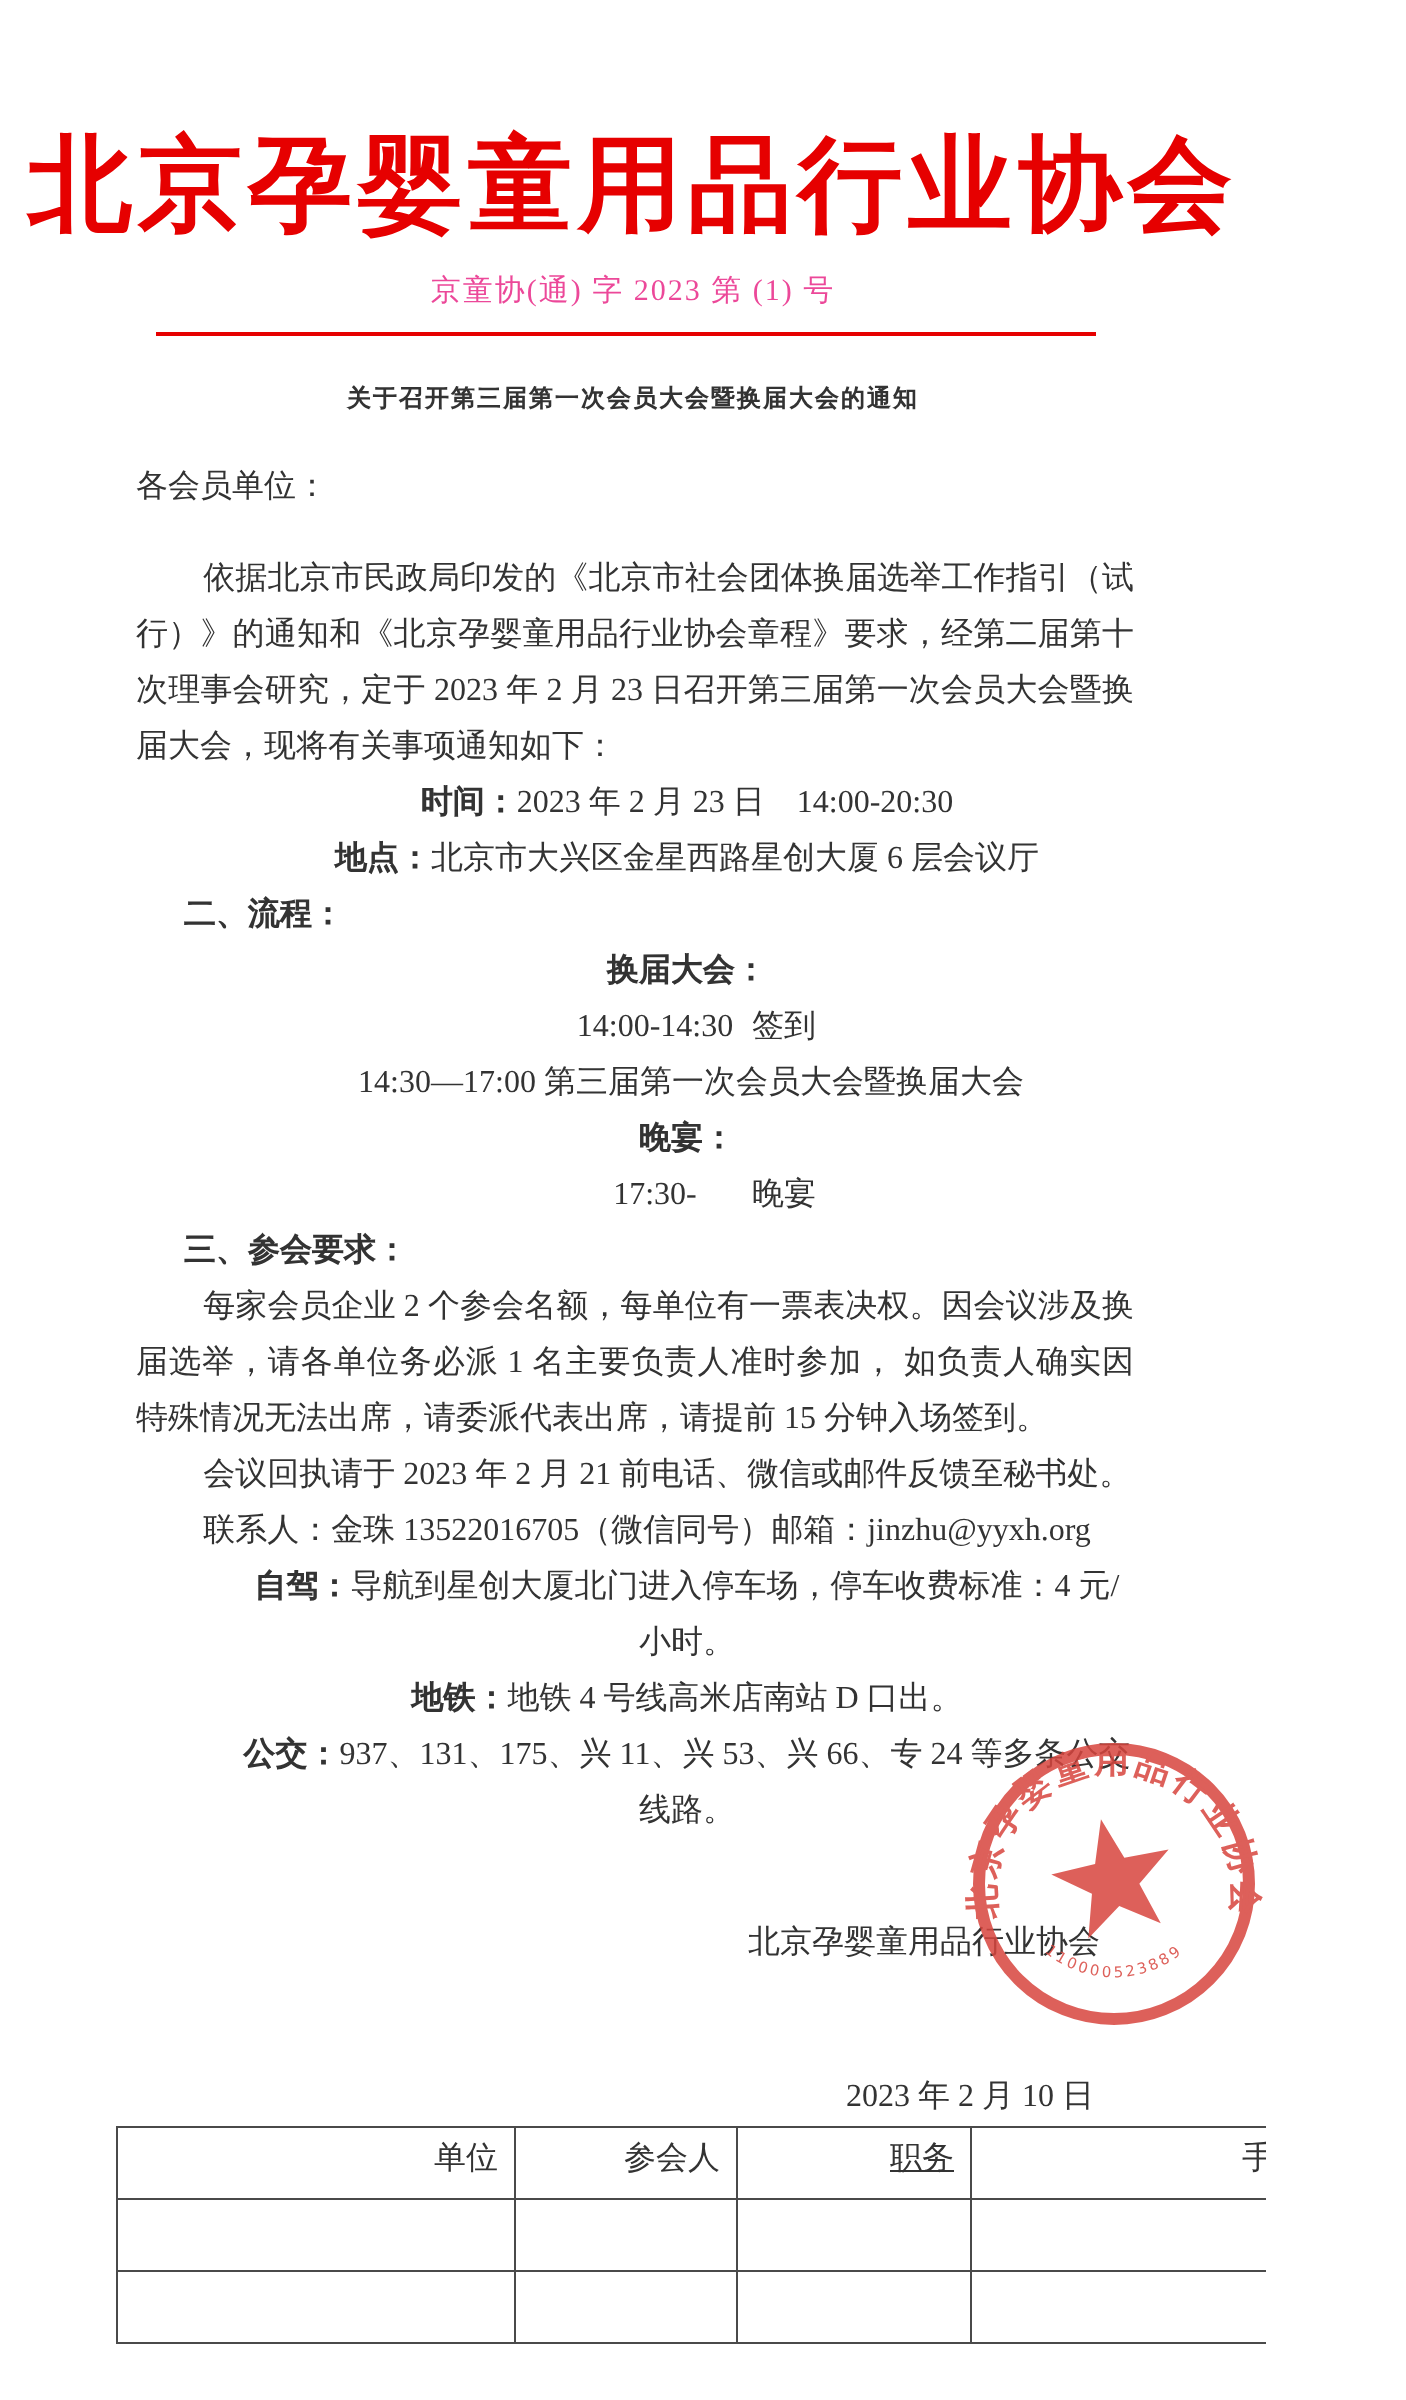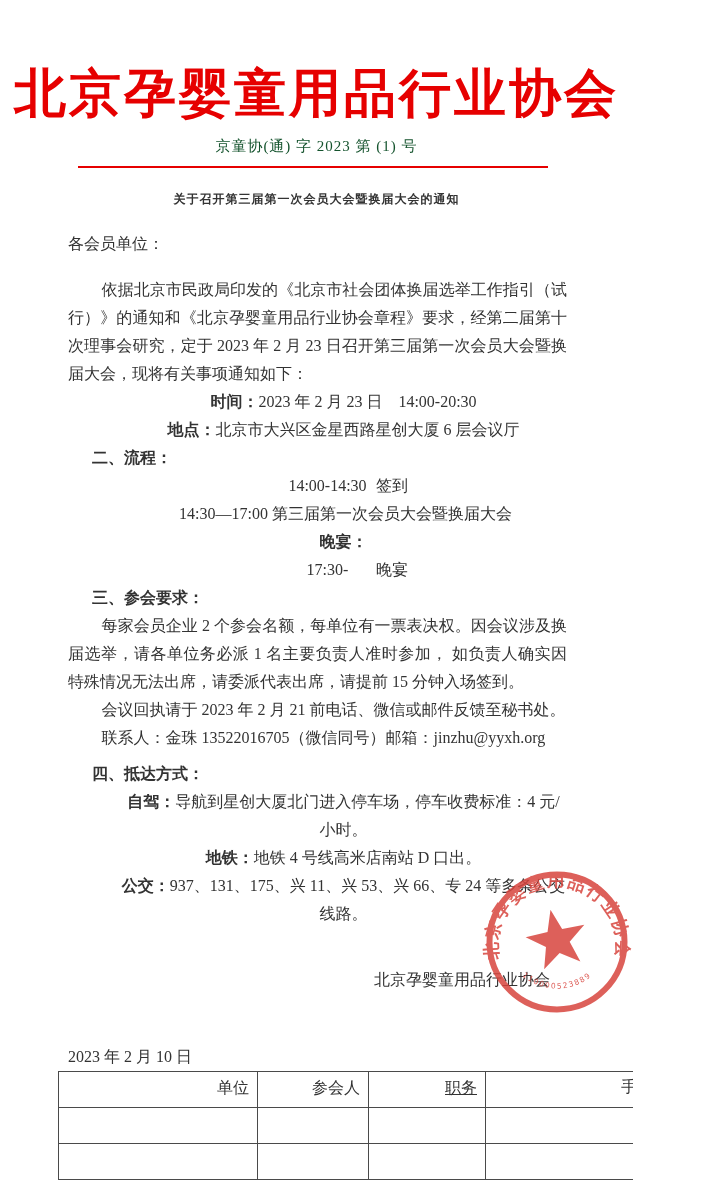--- a/index.html
+++ b/index.html
@@ -20,21 +20,21 @@
     font-weight:bold;
     letter-spacing:3px;
     color:#e60000;
     line-height:68px;
     white-space:nowrap;
   }
   .doc-no{
     margin-top:8px;
     text-align:center;
     font-size:15px;
-    color:#14532d;
+    color:#ec4899;
     line-height:20px;
     letter-spacing:1px;
   }
   .red-line{
     margin:10px 85px 0 78px;
     border:none;
     border-top:2px solid #e60000;
     height:0;
   }
   
@@ -55,21 +55,21 @@
   .salutation{margin-top:16px;}
   .para1{margin-top:18px;text-indent:2.1em;text-align:justify;}
   .sec-heading{padding-left:24px;font-weight:bold;margin-top:8px;}
   .sec-heading.tight{margin-top:0;}
   .sub{padding-left:52px;text-align:center;}
   .lbl{font-weight:bold;}
   .sched .time{display:inline-block;width:97px;}
   .para3{text-indent:2.1em;text-align:justify;}
   
   .sign-org{margin-top:38px;text-align:right;padding-right:17px;}
-  .sign-date{margin-top:49px;text-align:left;padding-right:20px;}
+  .sign-date{margin-top:49px;text-align:right;padding-right:20px;}
   .stamp{
     position:absolute;
     left:482px;top:843px;
     width:150px;height:150px;
     opacity:0.85;
     pointer-events:none;
   }
   
   .receipt-heading{margin-top:29px;line-height:22px;}
   .receipt-table{
@@ -108,31 +108,31 @@
   <div class="body">
 
     <div class="salutation">各会员单位：</div>
 
     <div class="para1">依据北京市民政局印发的《北京市社会团体换届选举工作指引（试行）》的通知和《北京孕婴童用品行业协会章程》要求，经第二届第十次理事会研究，定于 2023 年 2 月 23 日召开第三届第一次会员大会暨换届大会，现将有关事项通知如下：</div>
 
     <div class="sub"><span class="lbl">时间：</span><span>2023 年 2 月 23 日　14:00-20:30</span></div>
     <div class="sub"><span class="lbl">地点：</span><span>北京市大兴区金星西路星创大厦 6 层会议厅</span></div>
 
     <div class="sec-heading tight">二、流程：</div>
+    <div class="sub lbl">换届大会：</div>
     <div class="sub sched"><span class="time">14:00-14:30</span><span>签到</span></div>
     <div class="sub sched"><span class="time">14:30—17:00</span><span>第三届第一次会员大会暨换届大会</span></div>
     <div class="sub lbl">晚宴：</div>
     <div class="sub sched"><span class="time">17:30-</span><span>晚宴</span></div>
 
     <div class="sec-heading tight">三、参会要求：</div>
     <div class="para3">每家会员企业 2 个参会名额，每单位有一票表决权。因会议涉及换届选举，请各单位务必派 1 名主要负责人准时参加， 如负责人确实因特殊情况无法出席，请委派代表出席，请提前 15 分钟入场签到。</div>
     <div class="para3">会议回执请于 2023 年 2 月 21 前电话、微信或邮件反馈至秘书处。</div>
     <div class="para3"><span>联系人：</span><span>金珠 13522016705（微信同号）邮箱：jinzhu@yyxh.org</span></div>
 
-    <div class="sec-heading">四、抵达方式：</div>
     <div class="sub"><span class="lbl">自驾：</span><span>导航到星创大厦北门进入停车场，停车收费标准：4 元/小时。</span></div>
     <div class="sub"><span class="lbl">地铁：</span><span>地铁 4 号线高米店南站 D 口出。</span></div>
     <div class="sub"><span class="lbl">公交：</span><span>937、131、175、兴 11、兴 53、兴 66、专 24 等多条公交线路。</span></div>
 
     <div class="sign-org">北京孕婴童用品行业协会</div>
     <div class="sign-date">2023 年 2 月 10 日</div>
 
     <table class="receipt-table">
       <tbody>
           <tr>

